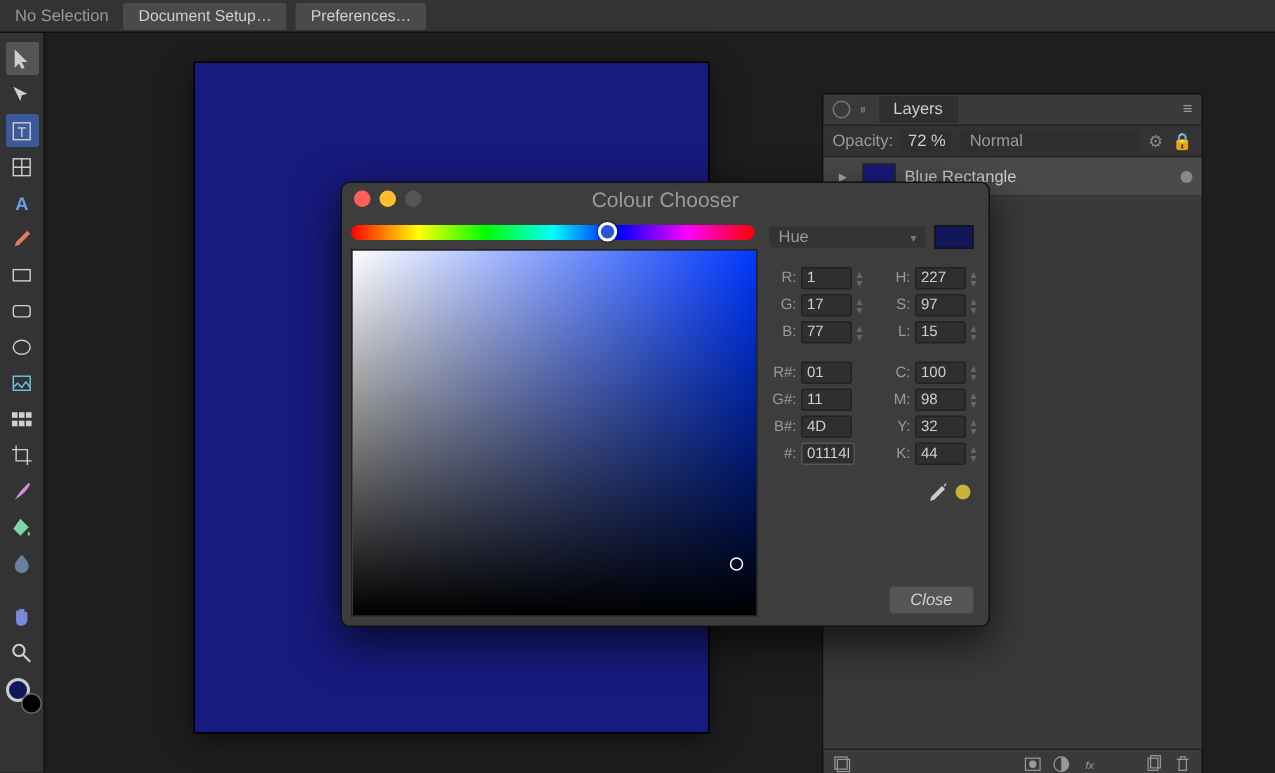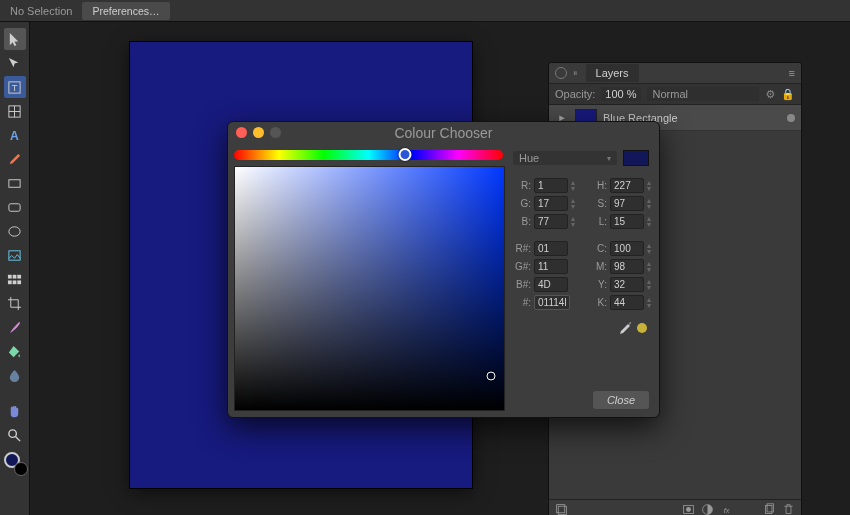--- a/index.html
+++ b/index.html
@@ -86,20 +86,21 @@
   .picker-row{position:absolute;right:12px;top:198px;display:flex;gap:4px;align-items:center;}
   .eyedrop{width:16px;height:16px;color:#ccc;}
   .dot{width:10px;height:10px;border-radius:50%;background:#c9b23a;}
   .dlg-close{position:absolute;right:10px;bottom:8px;background:#555;border:none;color:var(--text);padding:3px 14px;border-radius:3px;font-size:11px;cursor:pointer;font-style:italic;}
 </style>
 </head>
 <body>
 
 <div class="topbar">
   <span class="status">No Selection</span>
+  <button>Document Setup…</button>
   <button>Preferences…</button>
 </div>
 
 <div class="tools">
   <div class="tool sel">
       <svg viewBox="0 0 16 16">
         <path fill="currentColor" d="M3 1l0 13 3-3 2 4 2-1-2-4 4 0z"></path>
       </svg>
     </div>
   <div class="tool">
@@ -204,21 +205,21 @@
 
   <div class="layers">
     <div class="layers-header">
       <span class="close"></span>
       <span class="pin">⏸</span>
       <span class="tab">Layers</span>
       <span class="menu">≡</span>
     </div>
     <div class="layers-opacity">
       <span>Opacity:</span>
-      <span class="sel">100 %</span>
+      <span class="sel">72 %</span>
       <span class="blend">Normal</span>
       <span class="ico">⚙</span>
       <span class="ico">🔒</span>
     </div>
     <div class="layer-row">
       <span class="reveal">▸</span>
       <span class="thumb"></span>
       <span class="name">Blue Rectangle</span>
       <span class="vis"></span>
     </div>

